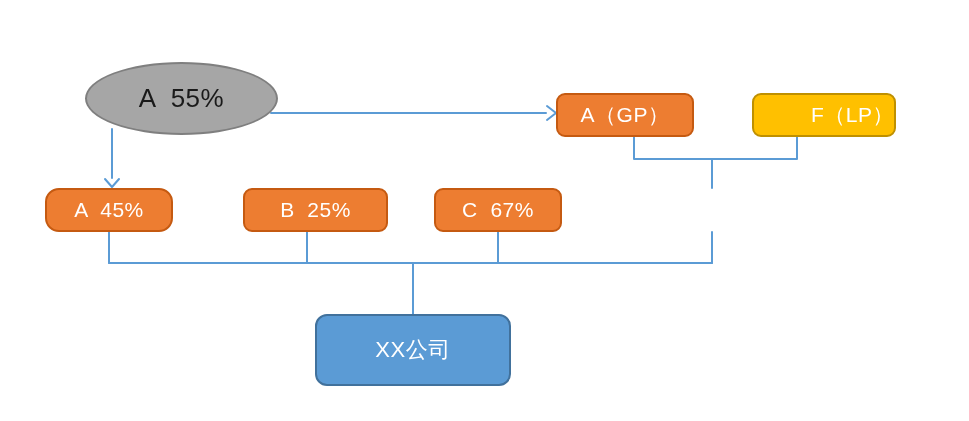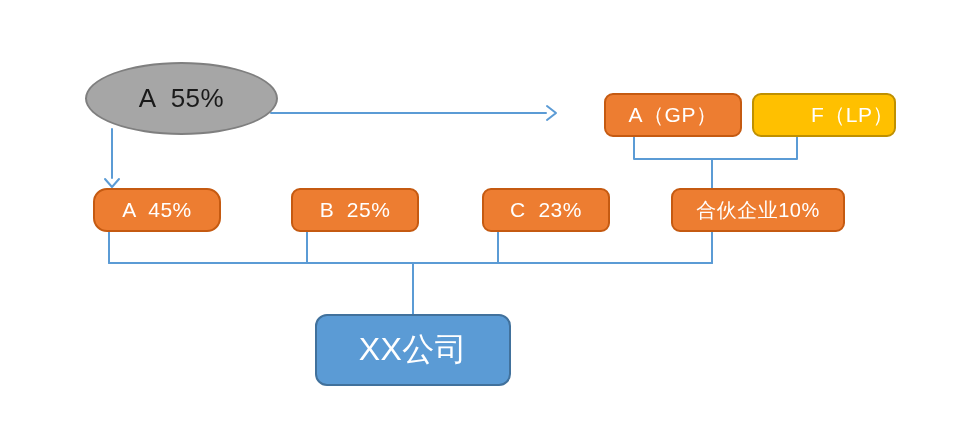--- a/index.html
+++ b/index.html
@@ -40,23 +40,23 @@
     border:2px solid;
     border-radius:9px;
     z-index:2;
     font-size:21px;
     letter-spacing:0.5px;
     color:var(--text-light);
     white-space:pre;
     text-align:center;
     cursor:default;
   }
-  .node.orange{background:var(--orange-fill);border-color:var(--orange-border);margin-left:48px;}
+  .node.orange{background:var(--orange-fill);border-color:var(--orange-border);}
   .node.yellow{background:var(--yellow-fill);border-color:var(--yellow-border);}
-  .node.blue{background:var(--blue-fill);border-color:var(--blue-border);font-size:32px;border-radius:12px;}
+  .node.blue{background:var(--blue-fill);border-color:var(--blue-border);font-size:22px;border-radius:12px;}
   .node.ellipse{
     background:var(--gray-fill);border-color:var(--gray-border);
     border-radius:50%;
     color:var(--text-dark);
     font-size:26px;
   }
 </style>
 </head>
 <body>
 
@@ -91,29 +91,26 @@
   </div>
 
   <div class="node yellow" style="left:752px;top:93px;width:144px;height:44px;justify-content:flex-end;">
     <span>F（LP）</span>
   </div>
 
   <div class="node orange" style="left:45px;top:188px;width:128px;height:44px;border-radius:14px;">
     <span>A  45%</span>
   </div>
 
-  <div class="node orange" style="left:243px;top:188px;width:128px;height:44px;">
+  <div class="node orange" style="left:243px;top:188px;width:145px;height:44px;">
     <span>B  25%</span>
   </div>
 
   <div class="node orange" style="left:434px;top:188px;width:128px;height:44px;">
-    <span>C  23%</span>
+    <span>C  67%</span>
   </div>
 
-  <div class="node orange" style="left:623px;top:188px;width:174px;height:44px;font-size:20px;">
-    <span>合伙企业10%</span>
-  </div>
 
   <div class="node blue" style="left:315px;top:314px;width:196px;height:72px;">
     <span>XX公司</span>
   </div>
 
 </div>
 
 </body></html>

